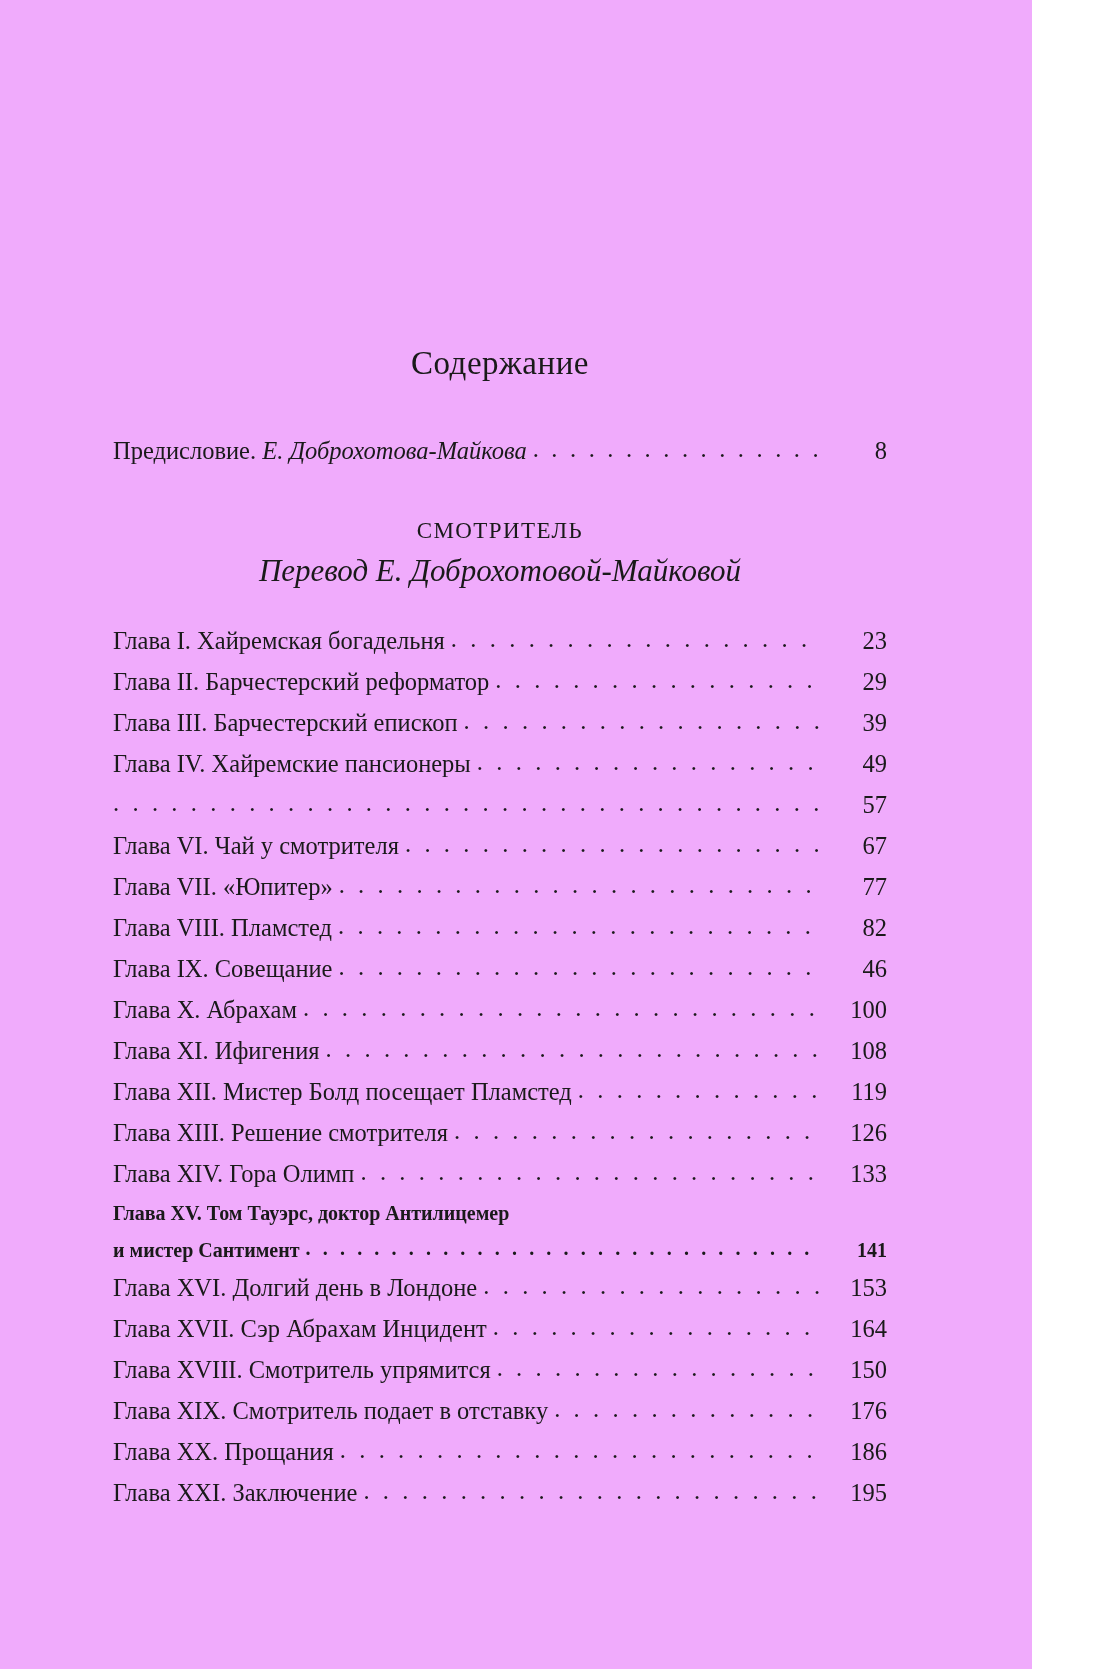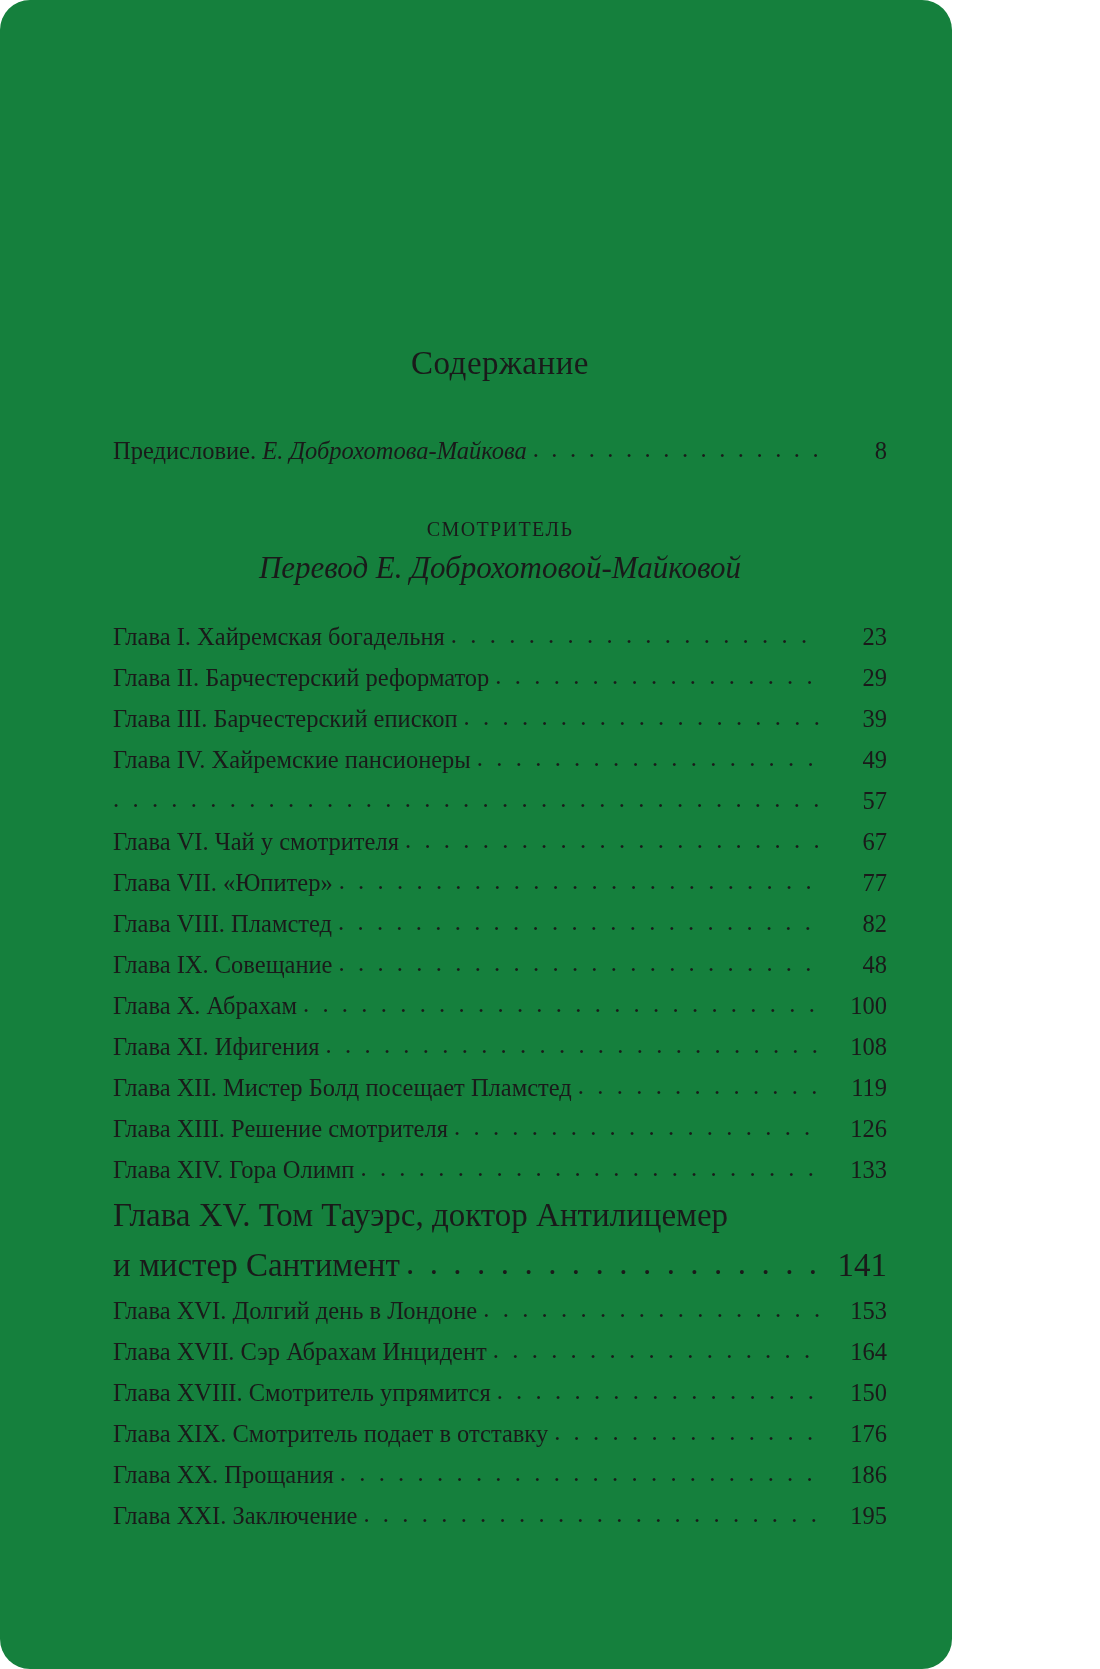--- a/index.html
+++ b/index.html
@@ -13,24 +13,23 @@
     font-family: "Liberation Serif", "DejaVu Serif", serif;
     color: #1a1a1a;
     position: relative;
     overflow: hidden;
   }
 
   .page {
     position: absolute;
     left: 0;
     top: 0;
-    width: 952px;
+    width: 1032px;
     height: 1669px;
-    background: #15803d;
-    border-radius: 30px;
+    background: #f0abfc;
   }
 
   .content {
     position: absolute;
     left: 113px;
     top: 345px;
     width: 774px;
   }
 
   .toc-title {
@@ -82,39 +81,40 @@
   }
   .preface .leader { letter-spacing: 3.2px; }
   .preface .pageno { min-width: 56px; }
 
   .work-block {
     text-align: center;
     margin-top: 54px;
     margin-bottom: 40px;
   }
   .work-title {
-    font-size: 20px;
+    font-size: 23px;
     letter-spacing: 1.4px;
     margin: 0 0 10px 0;
     line-height: 1.1;
   }
   .work-translator {
     font-size: 31px;
     font-style: italic;
     margin: 0;
     line-height: 1.15;
   }
 
   .chapters { margin-top: 8px; }
 
   
   .entry-multiline {
-    font-size: 33px;
+    font-size: 20px;
     line-height: 1.0;
     margin-bottom: 16.5px;
+    font-weight: bold;
   }
   .entry-multiline .first-line {
     display: block;
     white-space: nowrap;
     margin-bottom: 17px;
   }
   .entry-multiline .second-row {
     display: flex;
     align-items: center;
     width: 100%;
@@ -193,21 +193,21 @@
 
       <div class="entry">
         <span class="label">Глава VIII. Пламстед</span>
         <span class="leader">. . . . . . . . . . . . . . . . . . . . . . . . . . . . . . . . . . . . . . . . . . . . . . . . . . . . . . . . . . . . . . . . . . . . . . . . . . . . . . . .</span>
         <span class="pageno">82</span>
       </div>
 
       <div class="entry">
         <span class="label">Глава IX. Совещание</span>
         <span class="leader">. . . . . . . . . . . . . . . . . . . . . . . . . . . . . . . . . . . . . . . . . . . . . . . . . . . . . . . . . . . . . . . . . . . . . . . . . . . . . . . .</span>
-        <span class="pageno">48</span>
+        <span class="pageno">46</span>
       </div>
 
       <div class="entry">
         <span class="label">Глава X. Абрахам</span>
         <span class="leader">. . . . . . . . . . . . . . . . . . . . . . . . . . . . . . . . . . . . . . . . . . . . . . . . . . . . . . . . . . . . . . . . . . . . . . . . . . . . . . . .</span>
         <span class="pageno">100</span>
       </div>
 
       <div class="entry">
         <span class="label">Глава XI. Ифигения</span>

